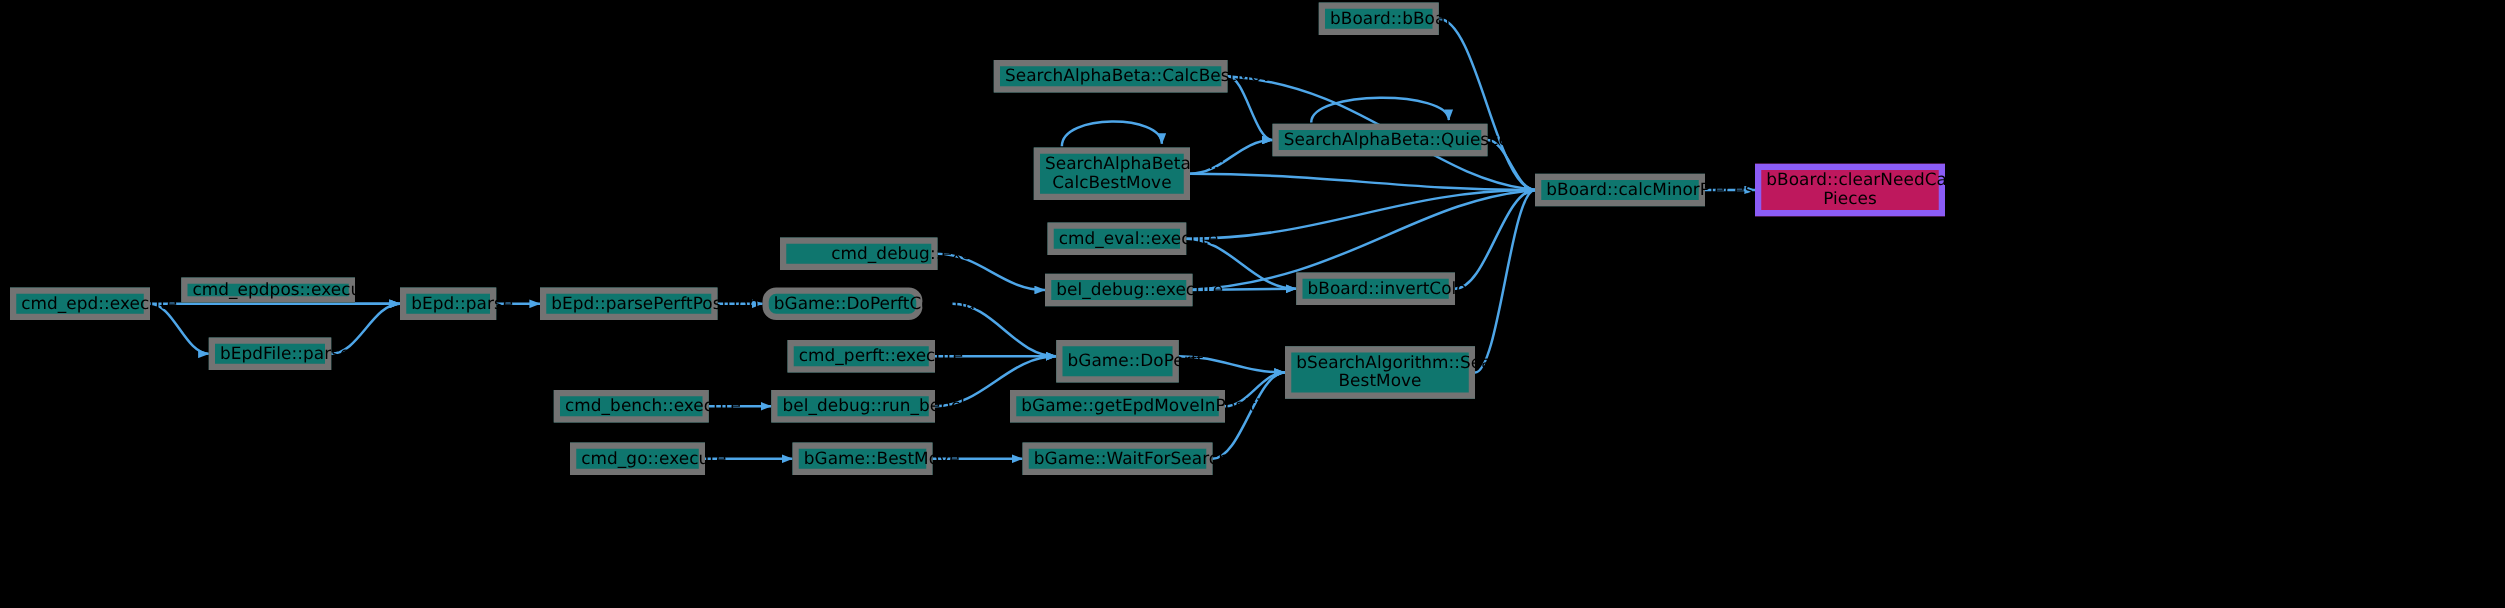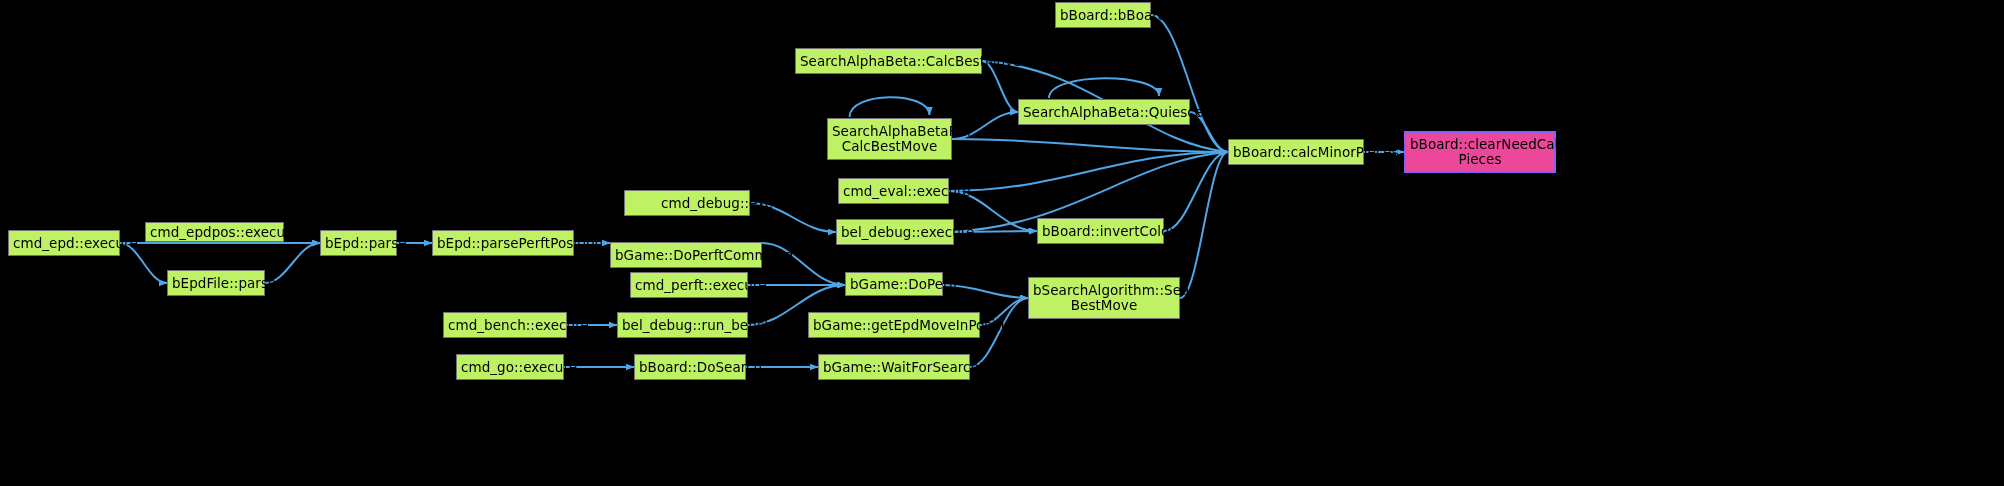--- a/index.html
+++ b/index.html
@@ -22,36 +22,36 @@
     position: absolute;
     left: 0;
     top: 0;
     width: 2004px;
     height: 486px;
     pointer-events: none;
   }
   .node {
     position: absolute;
     box-sizing: border-box;
-    background: #bef264;
-    border: 1px solid #737373;
+    background: #0f766e;
+    border: 5px solid #737373;
     color: #000000;
     font-size: 13.5px;
     line-height: 15px;
     text-align: center;
     display: flex;
     align-items: center;
     justify-content: center;
     white-space: pre-line;
     letter-spacing: 0.05px;
     z-index: 5;
   }
   .node.highlight {
-    background: #ec4899;
-    border: 2px solid #8b5cf6;
+    background: #be185d;
+    border: 5px solid #8b5cf6;
   }
   .node span {
     display: block;
     width: 100%;
     padding: 0 4px;
     box-sizing: border-box;
   }
 </style>
 </head>
 <body>
@@ -96,29 +96,29 @@
         <path d="M 1151 15 C 1181.8 15, 1197.2 152, 1228 152" fill="none" stroke="#4ea6e8" stroke-width="2" marker-end="url(#arrow)"></path>
         <path d="M 1364 152 L 1404 152" fill="none" stroke="#4ea6e8" stroke-width="2" marker-end="url(#arrow)"></path>
       </g>
   </svg>
   <div id="nodes-group">
       <div class="node" style="left: 8px; top: 230px; width: 112px; height: 26px;"><span>cmd_epd::execute</span></div>
       <div class="node" style="left: 145px; top: 222px; width: 139px; height: 20px;"><span>cmd_epdpos::execute</span></div>
       <div class="node" style="left: 167px; top: 270px; width: 98px; height: 26px;"><span>bEpdFile::parse</span></div>
       <div class="node" style="left: 320px; top: 230px; width: 77px; height: 26px;"><span>bEpd::parse</span></div>
       <div class="node" style="left: 432px; top: 230px; width: 142px; height: 26px;"><span>bEpd::parsePerftPosition</span></div>
-      <div class="node" style="left: 610px; top: 242px; width: 152px; height: 26px;"><span>bGame::DoPerftCommand</span></div>
+      <div class="node" style="left: 610px; top: 230px; width: 128px; height: 26px; border-radius: 11px;"><span>bGame::DoPerftCommand</span></div>
       <div class="node" style="left: 624px; top: 190px; width: 126px; height: 26px; padding-left: 32px;"><span>cmd_debug::execute</span></div>
       <div class="node" style="left: 630px; top: 272px; width: 118px; height: 26px;"><span>cmd_perft::execute</span></div>
       <div class="node" style="left: 443px; top: 312px; width: 124px; height: 26px;"><span>cmd_bench::execute</span></div>
       <div class="node" style="left: 456px; top: 354px; width: 108px; height: 26px;"><span>cmd_go::execute</span></div>
       <div class="node" style="left: 617px; top: 312px; width: 131px; height: 26px;"><span>bel_debug::run_bench</span></div>
-      <div class="node" style="left: 634px; top: 354px; width: 112px; height: 26px;"><span>bBoard::DoSearch</span></div>
+      <div class="node" style="left: 634px; top: 354px; width: 112px; height: 26px;"><span>bGame::BestMove</span></div>
       <div class="node" style="left: 836px; top: 219px; width: 118px; height: 26px;"><span>bel_debug::execute</span></div>
-      <div class="node" style="left: 845px; top: 272px; width: 98px; height: 24px;"><span>bGame::DoPerft</span></div>
+      <div class="node" style="left: 845px; top: 272px; width: 98px; height: 34px;"><span>bGame::DoPerft</span></div>
       <div class="node" style="left: 808px; top: 312px; width: 172px; height: 26px;"><span>bGame::getEpdMoveInPosition</span></div>
       <div class="node" style="left: 818px; top: 354px; width: 152px; height: 26px;"><span>bGame::WaitForSearchEnd</span></div>
       <div class="node" style="left: 838px; top: 178px; width: 111px; height: 26px;"><span>cmd_eval::execute</span></div>
       <div class="node" style="left: 795px; top: 48px; width: 187px; height: 26px;"><span>SearchAlphaBeta::CalcBestMove</span></div>
       <div class="node" style="left: 827px; top: 118px; width: 125px; height: 42px;"><span>SearchAlphaBetaFH::
 CalcBestMove</span></div>
       <div class="node" style="left: 1018px; top: 99px; width: 172px; height: 26px;"><span>SearchAlphaBeta::Quiescence</span></div>
       <div class="node" style="left: 1055px; top: 2px; width: 96px; height: 26px;"><span>bBoard::bBoard</span></div>
       <div class="node" style="left: 1228px; top: 139px; width: 136px; height: 26px;"><span>bBoard::calcMinorPieces</span></div>
       <div class="node" style="left: 1037px; top: 218px; width: 127px; height: 26px;"><span>bBoard::invertColours</span></div>

